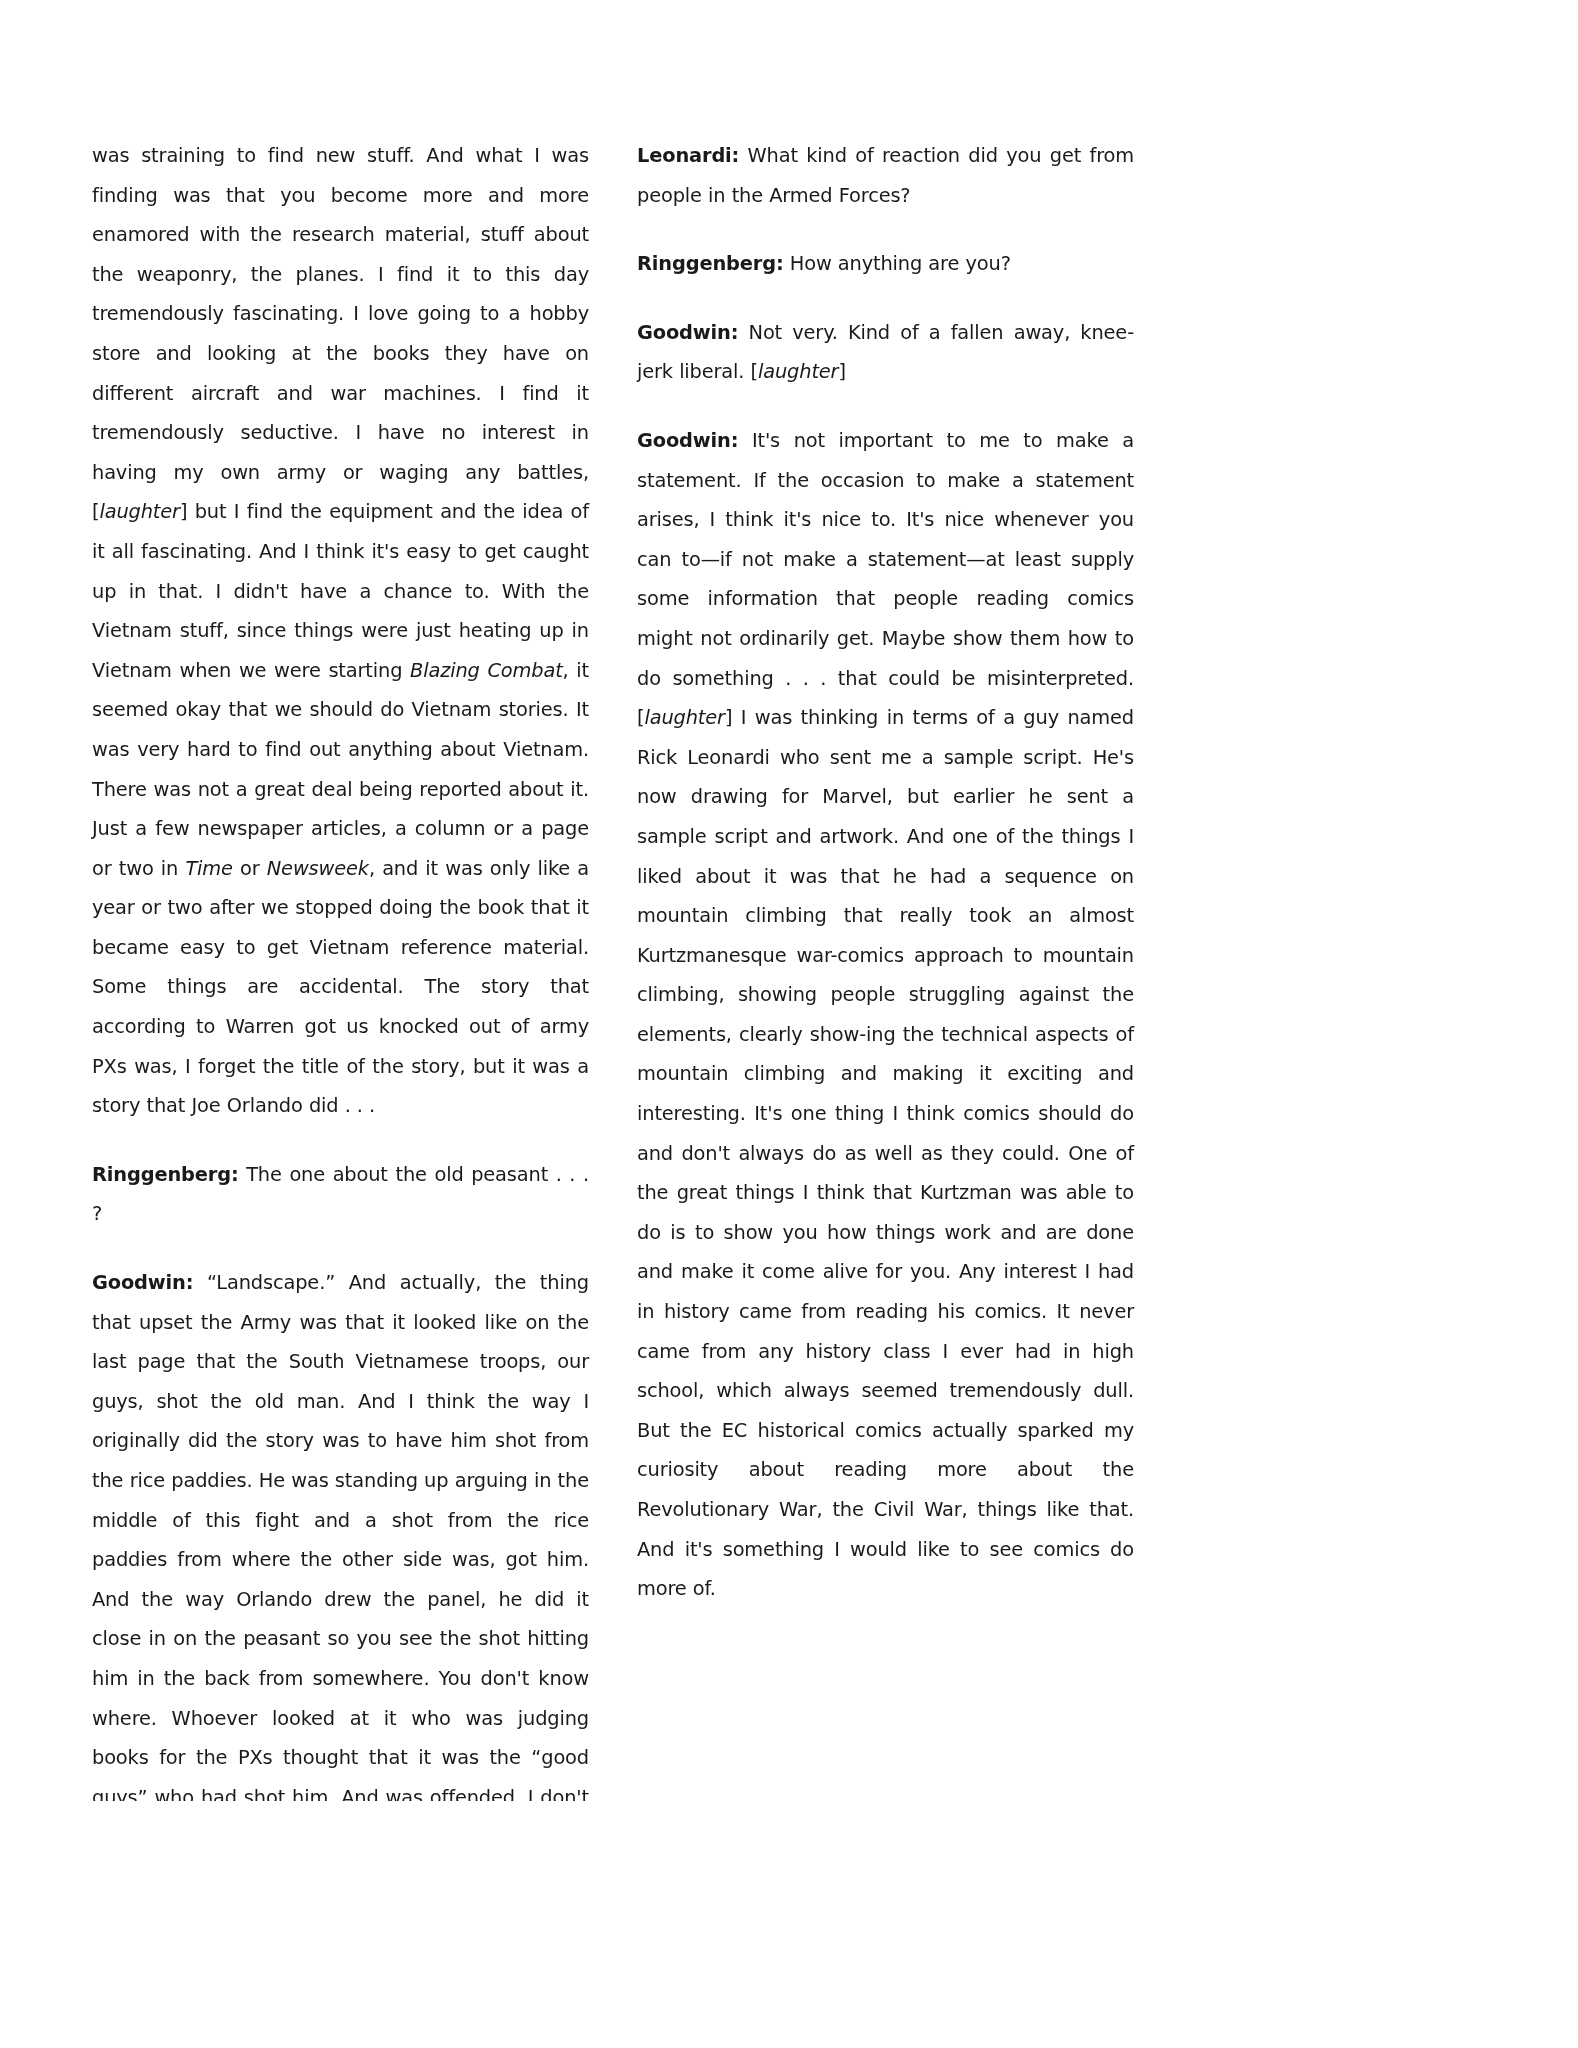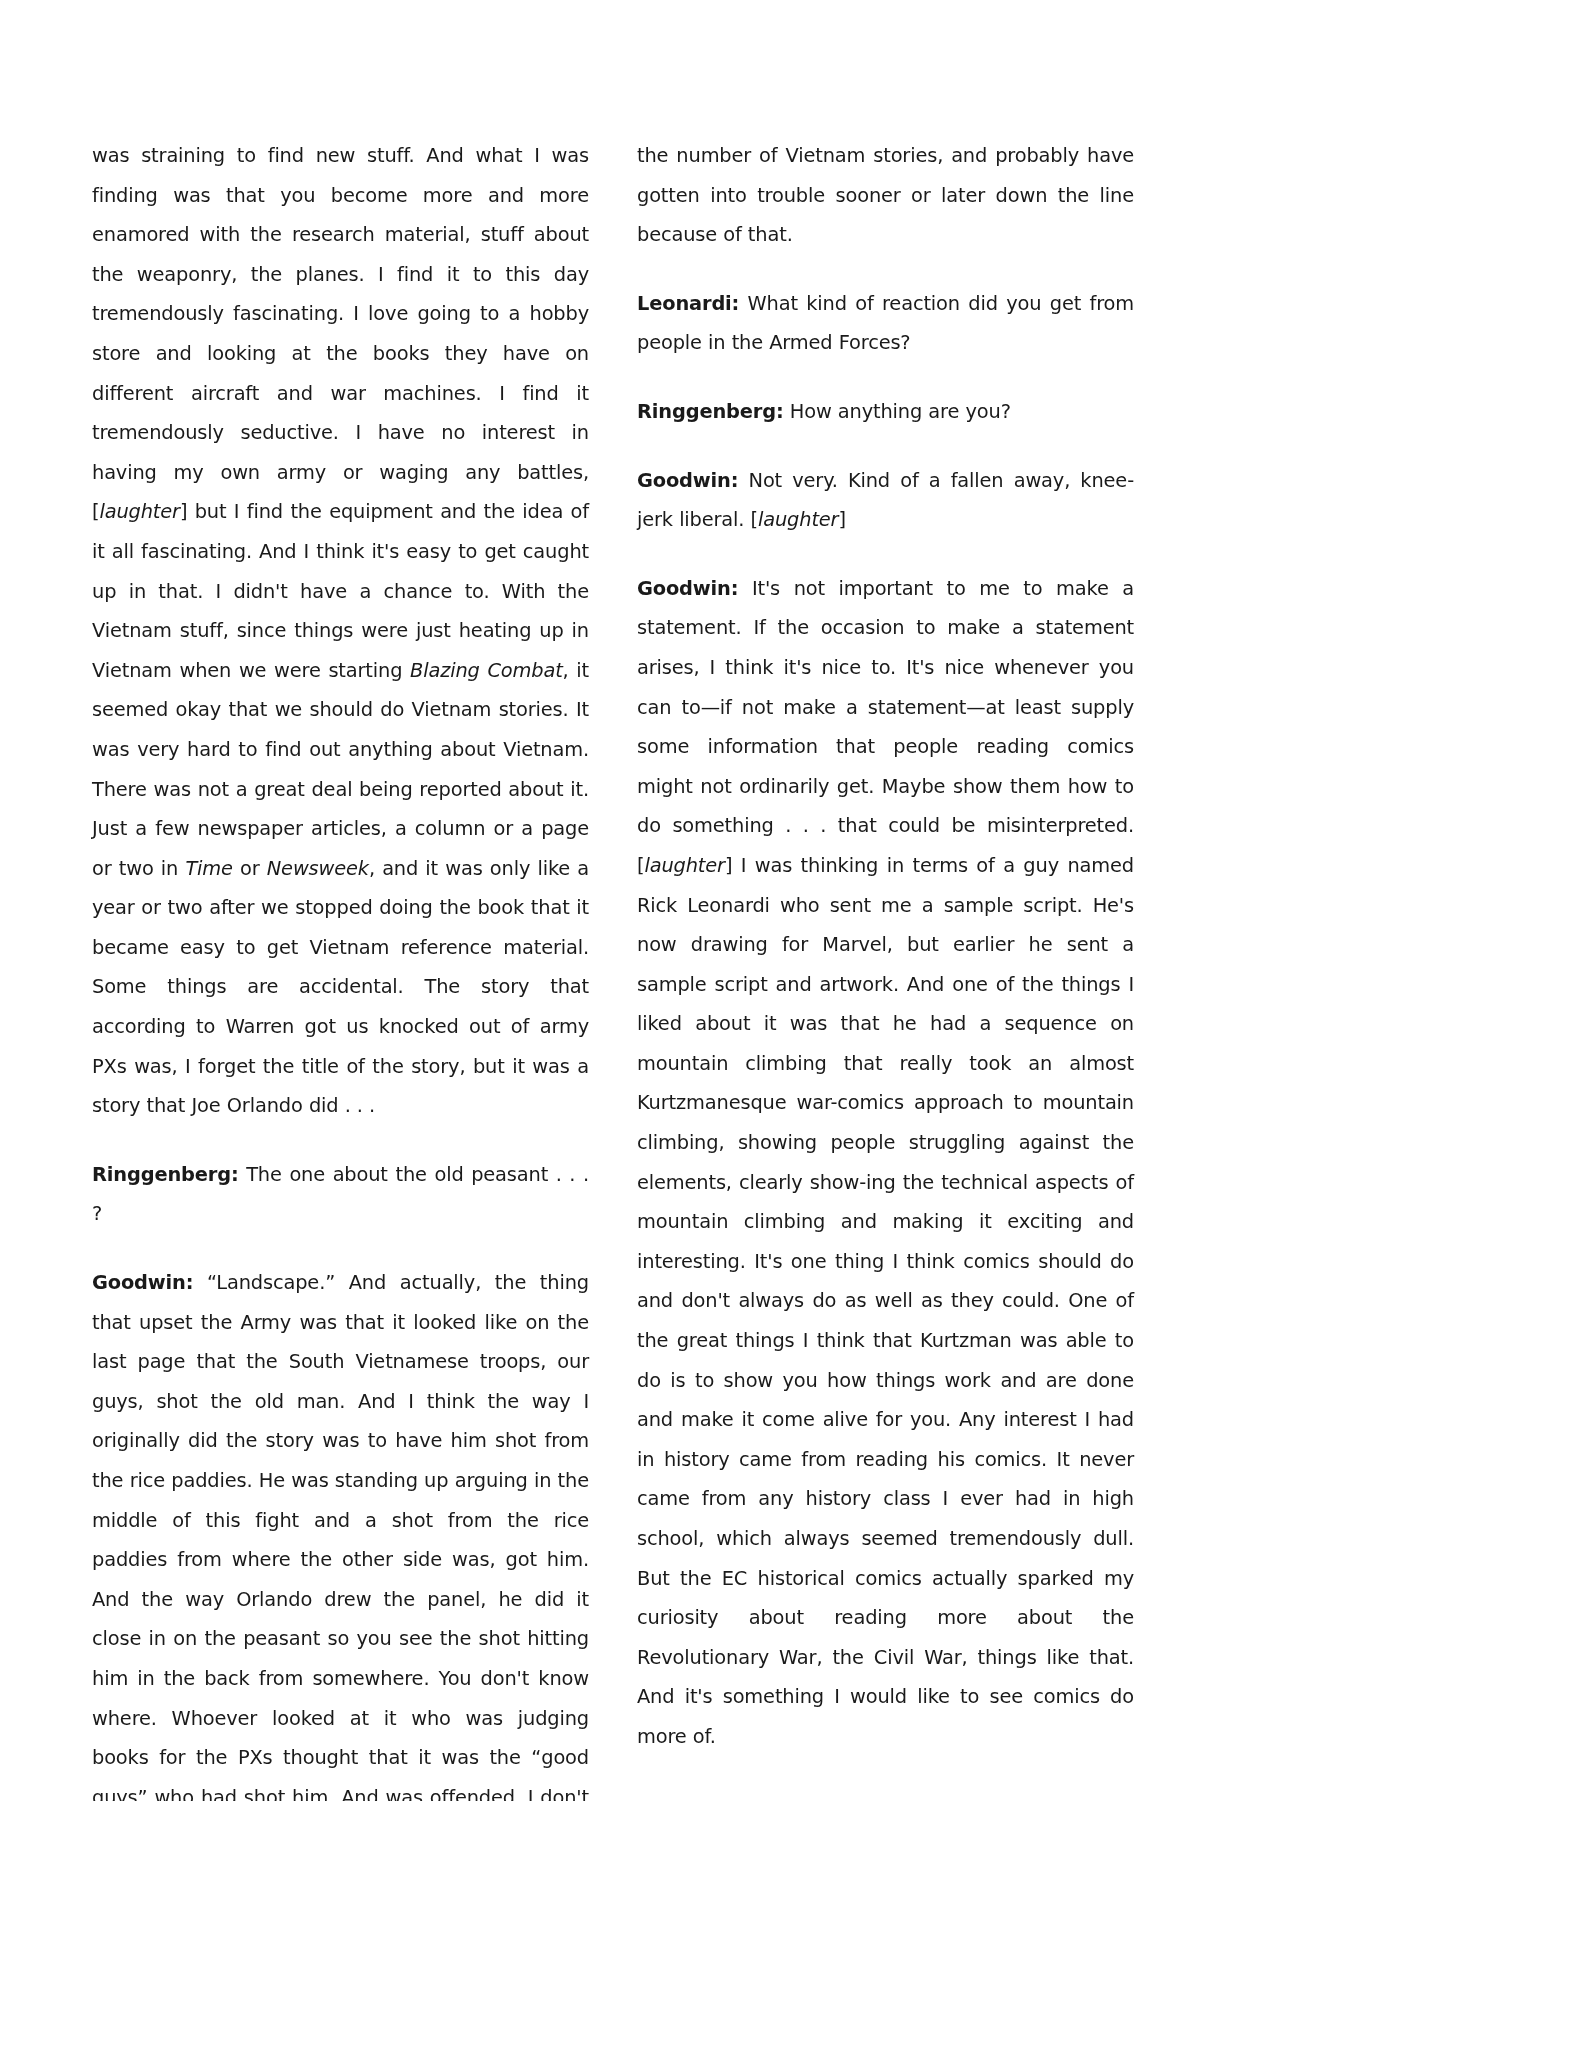--- a/index.html
+++ b/index.html
@@ -61,21 +61,20 @@
 
 <div class="page">
 
   <div class="columns">
     <div class="col" id="left-col">
         <p class="para"><span>was straining to find new stuff. And what I was finding was that you become more and more enamored with the research material, stuff about the weaponry, the planes. I find it to this day tremendously fascinating. I love going to a hobby store and looking at the books they have on different aircraft and war machines. I find it tremendously seductive. I have no interest in having my own army or waging any battles, [</span><span class="ital">laughter</span><span>] but I find the equipment and the idea of it all fascinating. And I think it's easy to get caught up in that. I didn't have a chance to. With the Vietnam stuff, since things were just heating up in Vietnam when we were starting </span><span class="ital">Blazing Combat</span><span>, it seemed okay that we should do Vietnam stories. It was very hard to find out anything about Vietnam. There was not a great deal being reported about it. Just a few newspaper articles, a column or a page or two in </span><span class="ital">Time</span><span> or </span><span class="ital">Newsweek</span><span>, and it was only like a year or two after we stopped doing the book that it became easy to get Vietnam reference material. Some things are accidental. The story that according to Warren got us knocked out of army PXs was, I forget the title of the story, but it was a story that Joe Orlando did . . .</span></p>
         <p class="para"><span class="speaker">Ringgenberg:</span><span> The one about the old peasant . . . ?</span></p>
         <p class="para"><span class="speaker">Goodwin:</span><span> “Landscape.” And actually, the thing that upset the Army was that it looked like on the last page that the South Vietnamese troops, our guys, shot the old man. And I think the way I originally did the story was to have him shot from the rice paddies. He was standing up arguing in the middle of this fight and a shot from the rice paddies from where the other side was, got him. And the way Orlando drew the panel, he did it close in on the peasant so you see the shot hitting him in the back from somewhere. You don't know where. Whoever looked at it who was judging books for the PXs thought that it was the “good guys” who had shot him. And was offended. I don't know if that's actually true but at least that's what Warren said caused the books to be knocked out of PXs.</span></p>
       </div>
     <div class="col" id="right-col">
-        <p class="para"><span>the number of Vietnam stories, and probably have gotten into trouble sooner or later down the line because of that.</span></p>
         <p class="para"><span class="speaker">Leonardi:</span><span> What kind of reaction did you get from people in the Armed Forces?</span></p>
         <p class="para"><span class="speaker">Ringgenberg:</span><span> How anything are you?</span></p>
         <p class="para"><span class="speaker">Goodwin:</span><span> Not very. Kind of a fallen away, knee-jerk liberal. [</span><span class="ital">laughter</span><span>]</span></p>
         <p class="para"><span class="speaker">Goodwin:</span><span> It's not important to me to make a statement. If the occasion to make a statement arises, I think it's nice to. It's nice whenever you can to—if not make a statement—at least supply some information that people reading comics might not ordinarily get. Maybe show them how to do something . . . that could be misinterpreted. [</span><span class="ital">laughter</span><span>] I was thinking in terms of a guy named Rick Leonardi who sent me a sample script. He's now drawing for Marvel, but earlier he sent a sample script and artwork. And one of the things I liked about it was that he had a sequence on mountain climbing that really took an almost Kurtzmanesque war-comics approach to mountain climbing, showing people struggling against the elements, clearly show-ing the technical aspects of mountain climbing and making it exciting and interesting. It's one thing I think comics should do and don't always do as well as they could. One of the great things I think that Kurtzman was able to do is to show you how things work and are done and make it come alive for you. Any interest I had in history came from reading his comics. It never came from any history class I ever had in high school, which always seemed tremendously dull. But the EC historical comics actually sparked my curiosity about reading more about the Revolutionary War, the Civil War, things like that. And it's something I would like to see comics do more of.</span></p>
       </div>
   </div>
 
   <div class="folio">10</div>
 
 </div>

